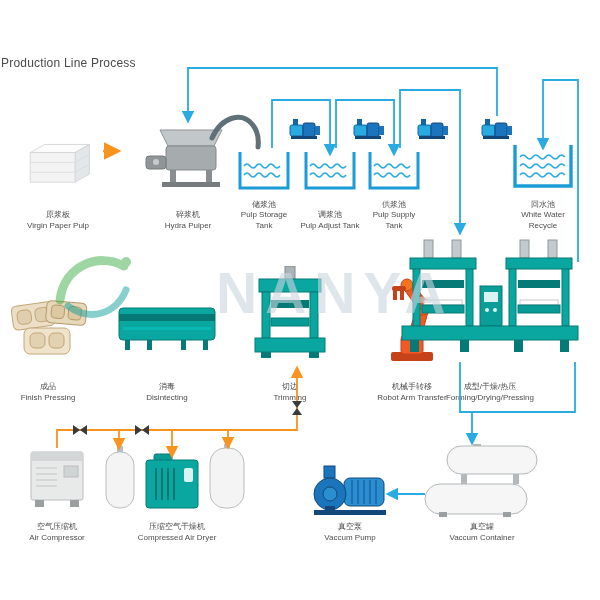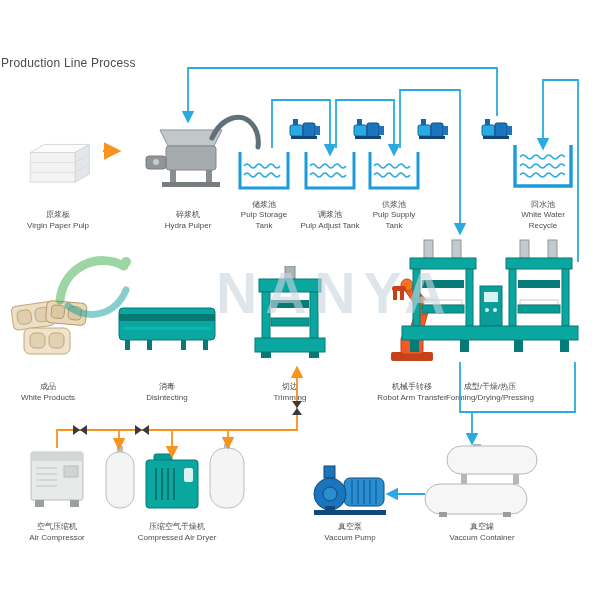--- a/index.html
+++ b/index.html
@@ -172,21 +172,21 @@
           <rect x="43" y="10" width="13" height="13" rx="4" fill="#dcc9a2" stroke="#b8996a"></rect>
           <rect x="60" y="10" width="13" height="13" rx="4" fill="#dcc9a2" stroke="#b8996a"></rect>
         </g>
         <rect x="16" y="32" width="46" height="26" rx="6" fill="#efe3cc" stroke="#c3a678"></rect>
         <rect x="22" y="37" width="15" height="15" rx="5" fill="#e2d2b2" stroke="#c3a678"></rect>
         <rect x="41" y="37" width="15" height="15" rx="5" fill="#e2d2b2" stroke="#c3a678"></rect>
       </svg>
     </div>
     <figcaption class="label">
       <div>成品</div>
-      <div>White Products</div>
+      <div>Finish Pressing</div>
     </figcaption>
   </figure>
 
   <figure class="station" style="left:112px; top:282px; width:110px; height:122px;">
     <div class="art" style="top:20px;">
       <svg width="100" height="52" viewBox="0 0 100 52">
         <rect x="2" y="6" width="96" height="32" rx="4" fill="#0aa6a0" stroke="#067a76"></rect>
         <rect x="2" y="12" width="96" height="7" fill="#056662" opacity="0.7"></rect>
         <rect x="6" y="25" width="88" height="3" fill="#0bbdb5" opacity="0.8"></rect>
         <rect x="8" y="38" width="5" height="10" fill="#067a76"></rect>

